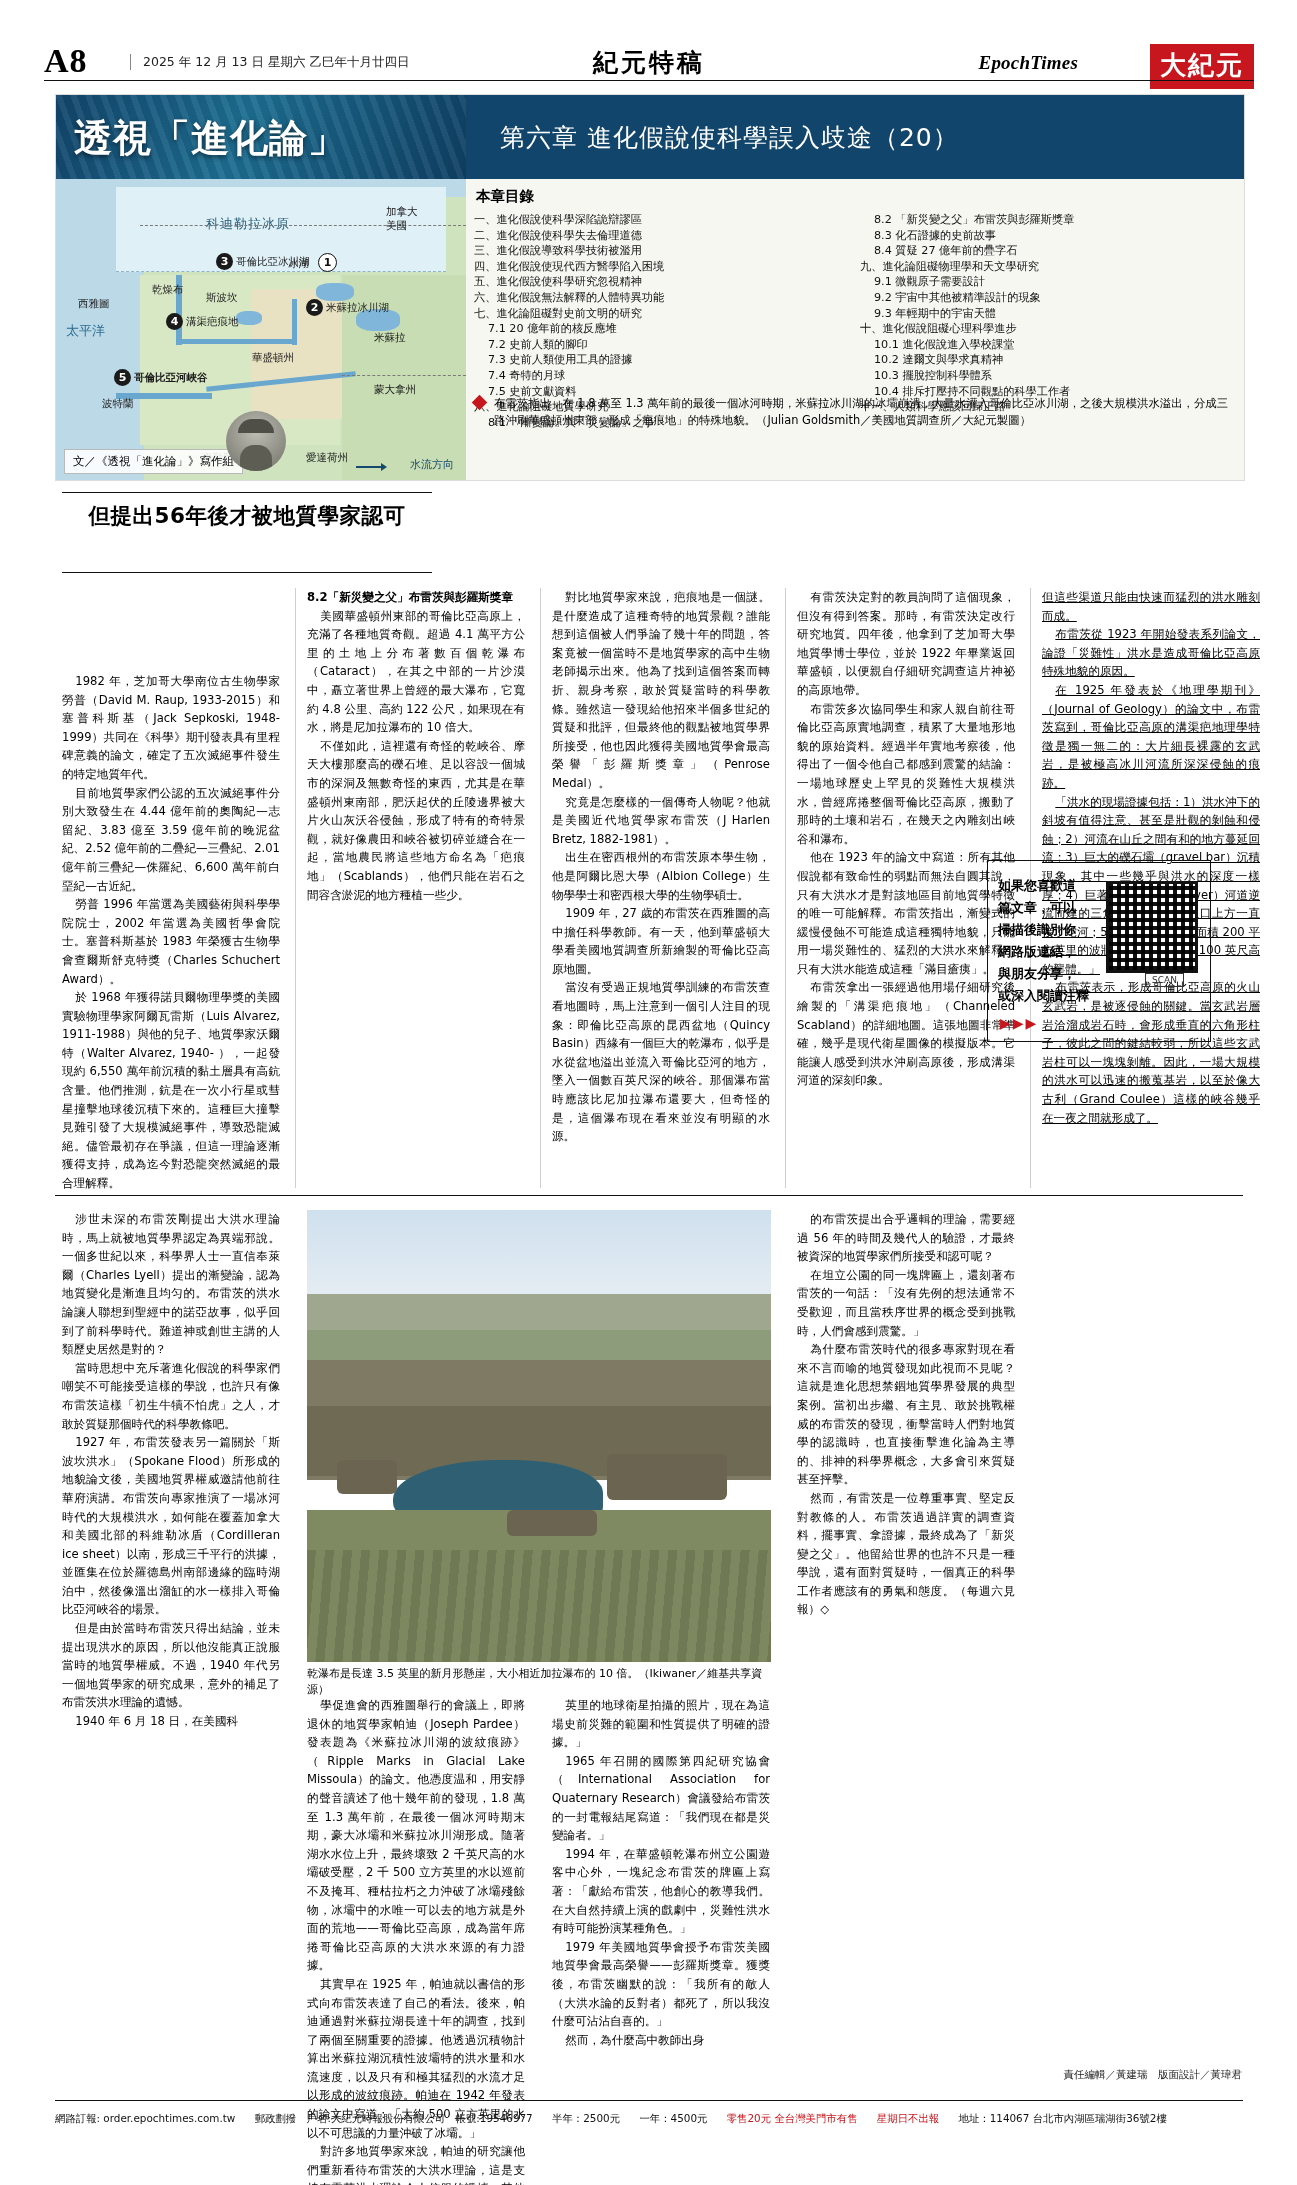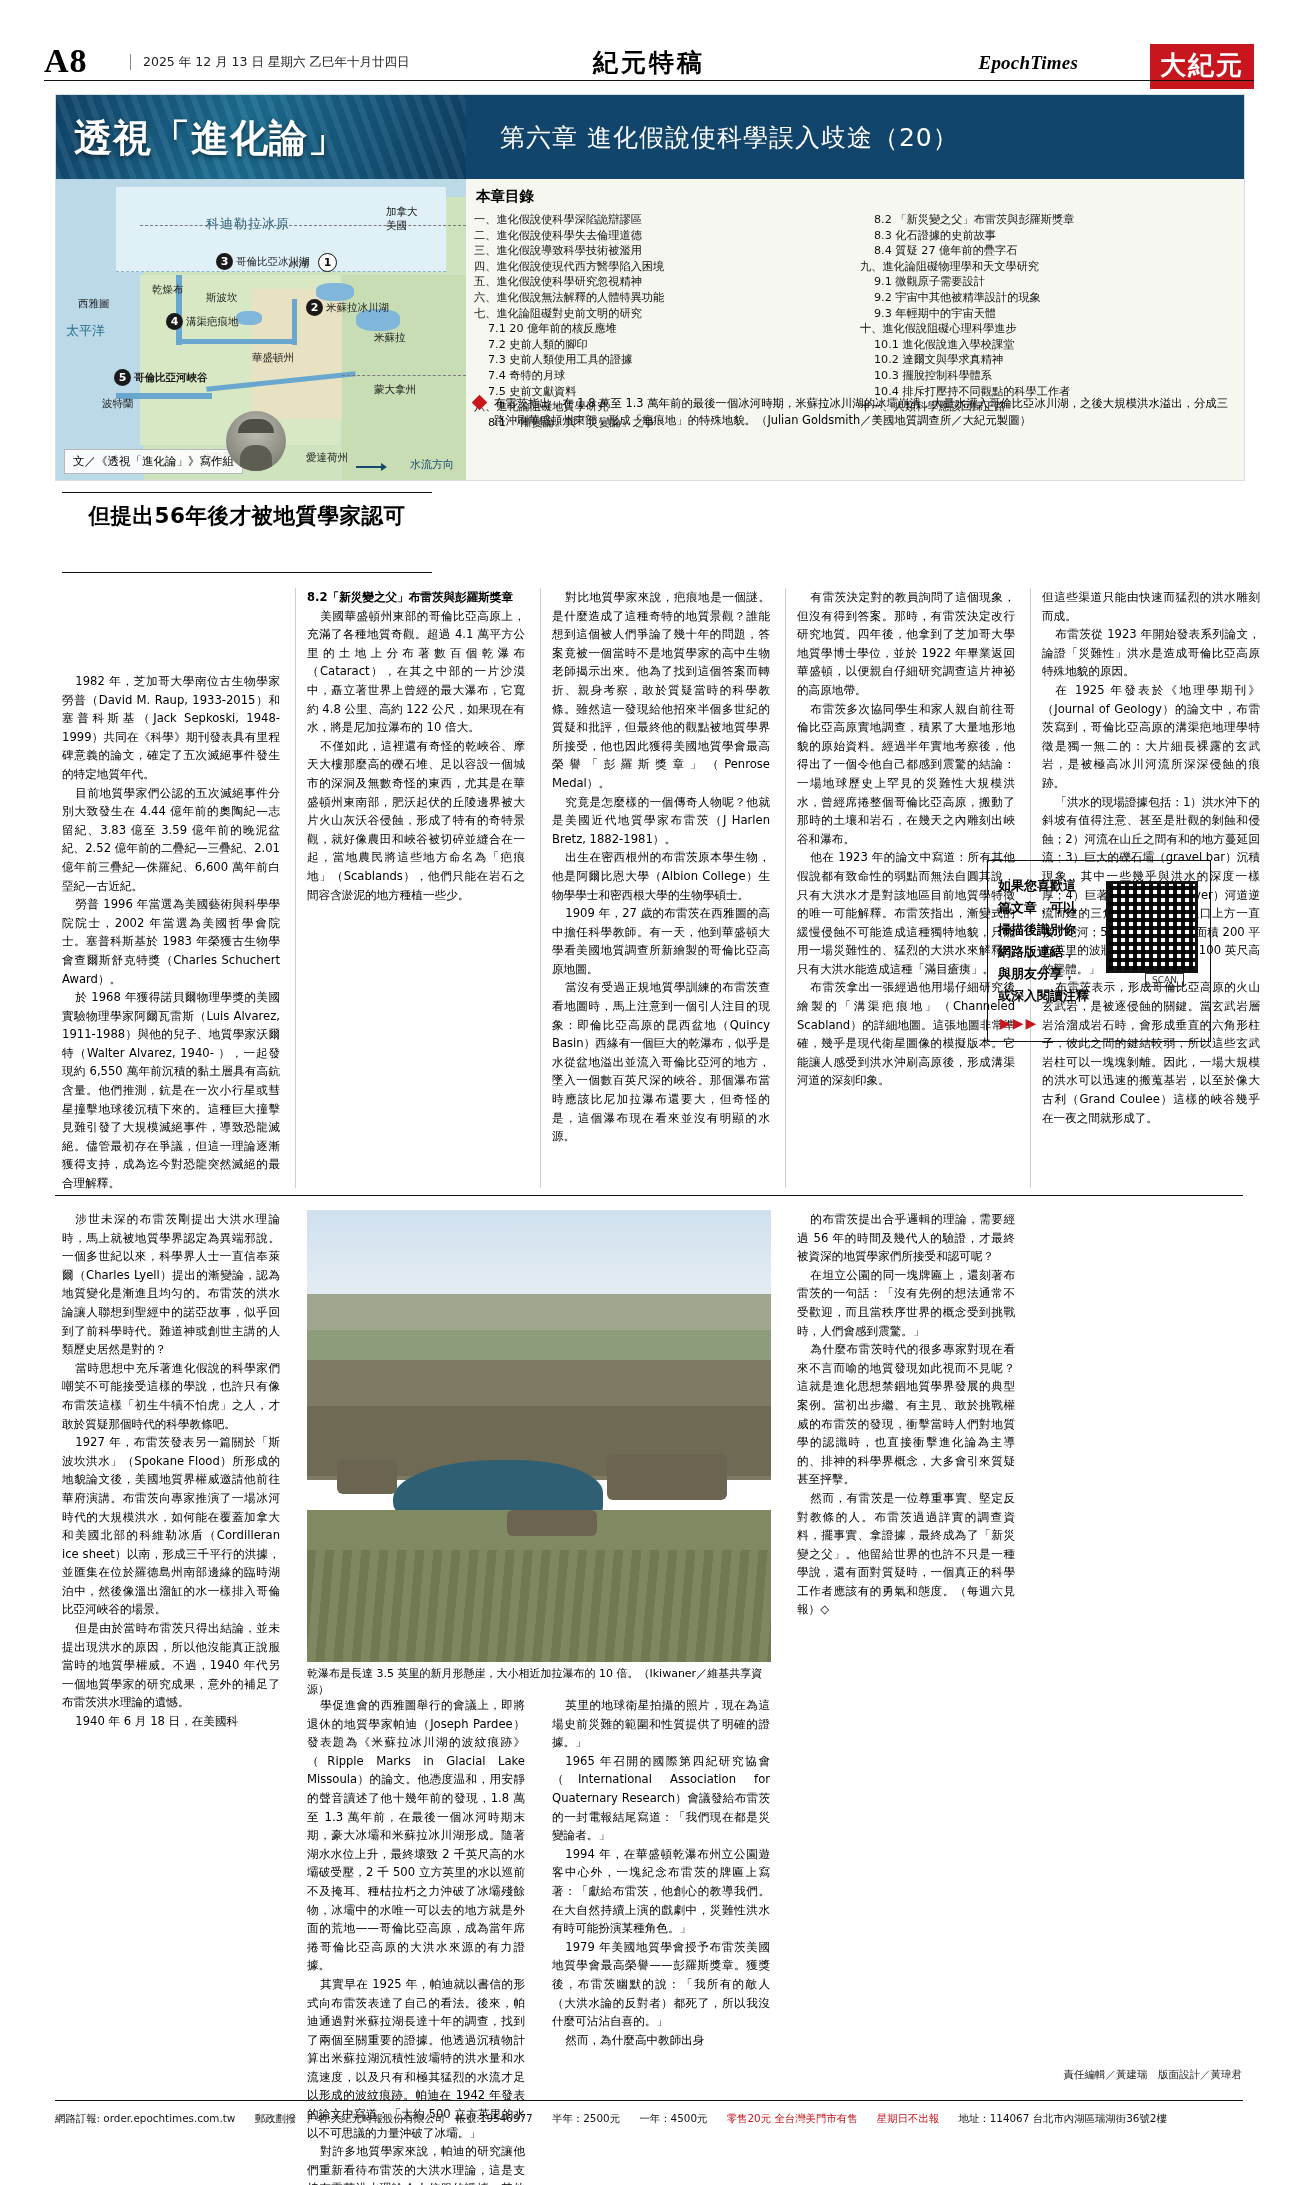--- a/index.html
+++ b/index.html
@@ -72,21 +72,21 @@
   
   .colwrap{position:absolute;left:55px;top:588px;width:1190px;}
   .col{position:absolute;top:0;width:218px;font-size:11.6px;line-height:18.6px;text-align:justify;}
   .col p{margin:0 0 0 0;text-indent:1.15em;}
   .col p.nin{text-indent:0;}
   .col p.sub{text-indent:0;font-weight:bold;}
   .c1{left:7px;top:84px;}
   .c2{left:252px;}
   .c3{left:497px;}
   .c4{left:742px;}
-  .c5{left:987px;}
+  .c5{left:987px;text-decoration:underline;}
   .vdiv{position:absolute;top:0;width:0;border-left:1px solid #cfcfcf;}
 
   
   .midrule{position:absolute;left:55px;top:1195px;width:1188px;border-top:1px solid #111;}
 
   
   .lower{position:absolute;left:55px;top:1210px;width:1190px;}
   .lcol{position:absolute;width:218px;font-size:11.6px;line-height:18.6px;text-align:justify;}
   .lcol p{margin:0;text-indent:1.15em;}
   .l1{left:7px;top:0;}

